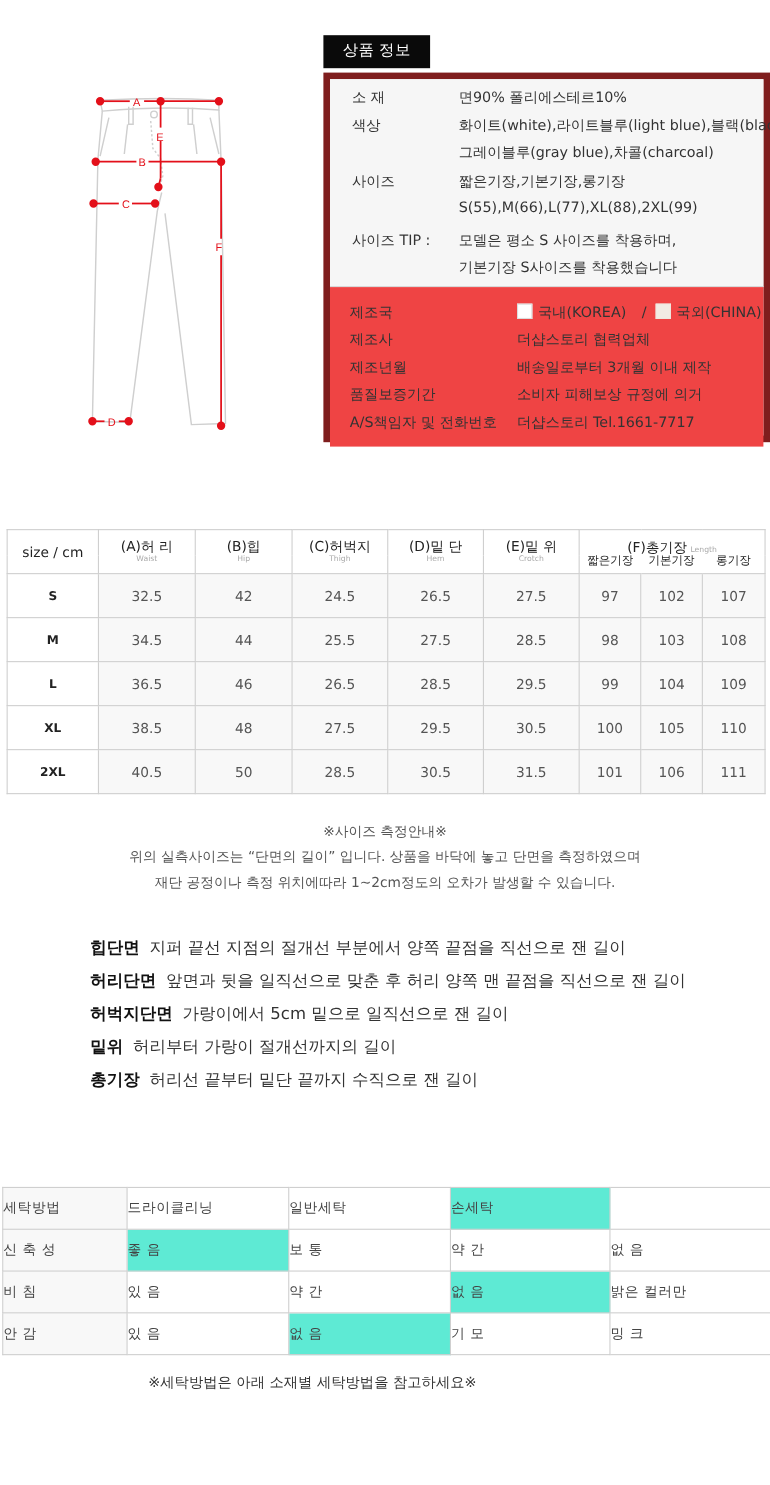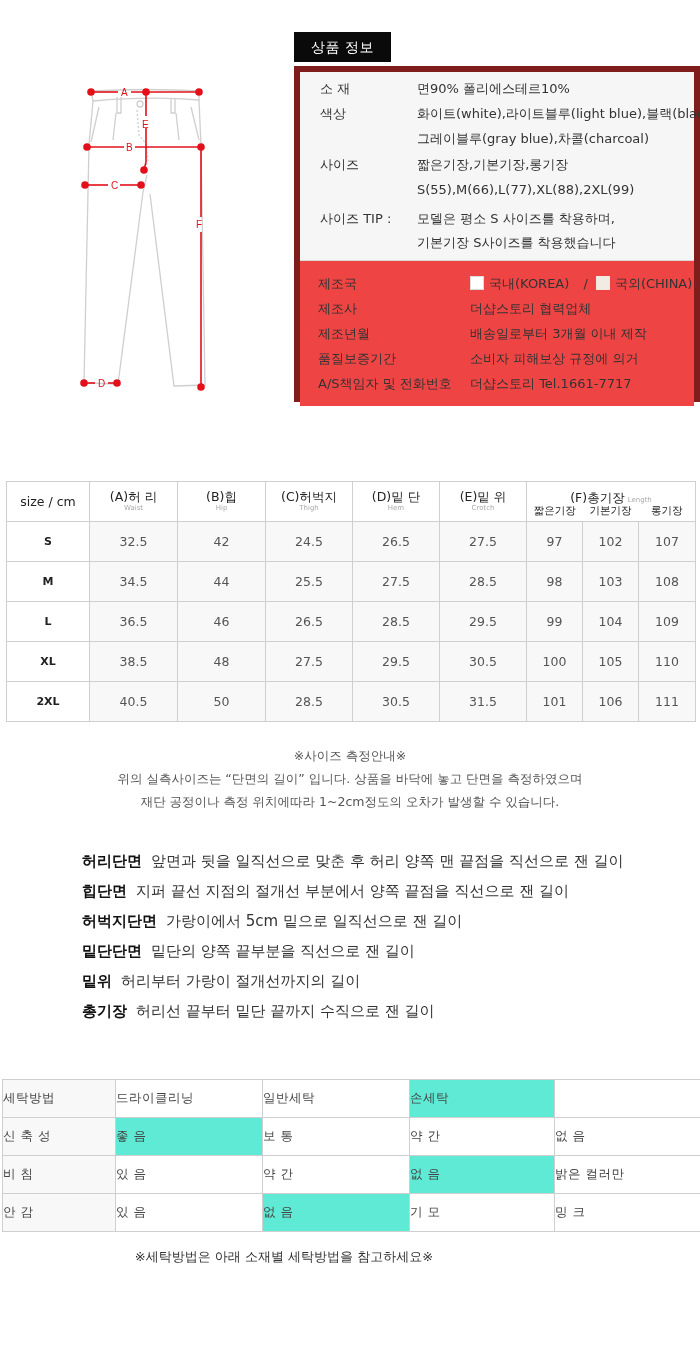--- a/index.html
+++ b/index.html
@@ -6,21 +6,21 @@
   html, body { width: 700px; height: 1350px; background: #ffffff; overflow: hidden; }
   body { position: relative; font-family: "DejaVu Sans", "Liberation Sans", sans-serif; color: #333; }
 
   
   .diagram { position: absolute; left: 60px; left: 0; top: 60px; width: 240px; height: 340px; }
   .diagram svg { width: 240px; height: 340px; display: block; }
   .dlabel { font-family: "Liberation Sans", sans-serif; font-size: 10px; fill: #e3101a; }
 
   
   .info-badge { position: absolute; left: 294px; top: 32px; width: 97px; height: 30px; background: #0a0a0a; color: #fff;
-    font-size: 14px; line-height: 30px; text-align: center; letter-spacing: 0.5px; }
+    font-size: 14px; line-height: 30px; text-align: center; letter-spacing: 0.5px; font-family: Liberation Serif, serif; }
   .info-box { position: absolute; left: 294px; top: 66px; width: 406px; height: 336px; border: 6px solid #7f1d1d; }
   .info-top { position: absolute; left: 0; top: 0; width: 100%; height: 189px; background: #f6f6f6; border-bottom: 1px solid #d8d8d8; }
   .info-bottom { position: absolute; left: 0; top: 189px; width: 100%; height: 145px; background: #ef4444; }
   .irow { position: absolute; left: 0; font-size: 13px; color: #333; white-space: nowrap; }
   .irow .k { position: absolute; left: 20px; }
   .irow .v { position: absolute; left: 117px; }
   .irow2 .k { position: absolute; left: 18px; }
   .irow2 .v { position: absolute; left: 170px; }
   .chk { display: inline-block; width: 14px; height: 14px; border: 1px solid #dcdcdc; vertical-align: -2px; margin-right: 5px; background: #fff; }
   .chk.filled { background: #f2ebe3; border-color: #efe7de; }
@@ -250,24 +250,23 @@
 </tbody>
   </table>
 
 <div class="notice">
   <div>※사이즈 측정안내※</div>
   <div>위의 실측사이즈는 “단면의 길이” 입니다. 상품을 바닥에 놓고 단면을 측정하였으며</div>
   <div>재단 공정이나 측정 위치에따라 1~2cm정도의 오차가 발생할 수 있습니다.</div>
 </div>
 
 <div class="defs">
+  <div class="def"><b>힙단면</b><span>지퍼 끝선 지점의 절개선 부분에서 양쪽 끝점을 직선으로 잰 길이</span></div>
   <div class="def"><b>허리단면</b><span>앞면과 뒷을 일직선으로 맞춘 후 허리 양쪽 맨 끝점을 직선으로 잰 길이</span></div>
-  <div class="def"><b>힙단면</b><span>지퍼 끝선 지점의 절개선 부분에서 양쪽 끝점을 직선으로 잰 길이</span></div>
   <div class="def"><b>허벅지단면</b><span>가랑이에서 5cm 밑으로 일직선으로 잰 길이</span></div>
-  <div class="def"><b>밑단단면</b><span>밑단의 양쪽 끝부분을 직선으로 잰 길이</span></div>
   <div class="def"><b>밑위</b><span>허리부터 가랑이 절개선까지의 길이</span></div>
   <div class="def"><b>총기장</b><span>허리선 끝부터 밑단 끝까지 수직으로 잰 길이</span></div>
 </div>
 
 <table class="wash-table">
   <colgroup>
     <col style="width:113px">
       <col style="width:147px">
       <col style="width:147px">
       <col style="width:145px">

